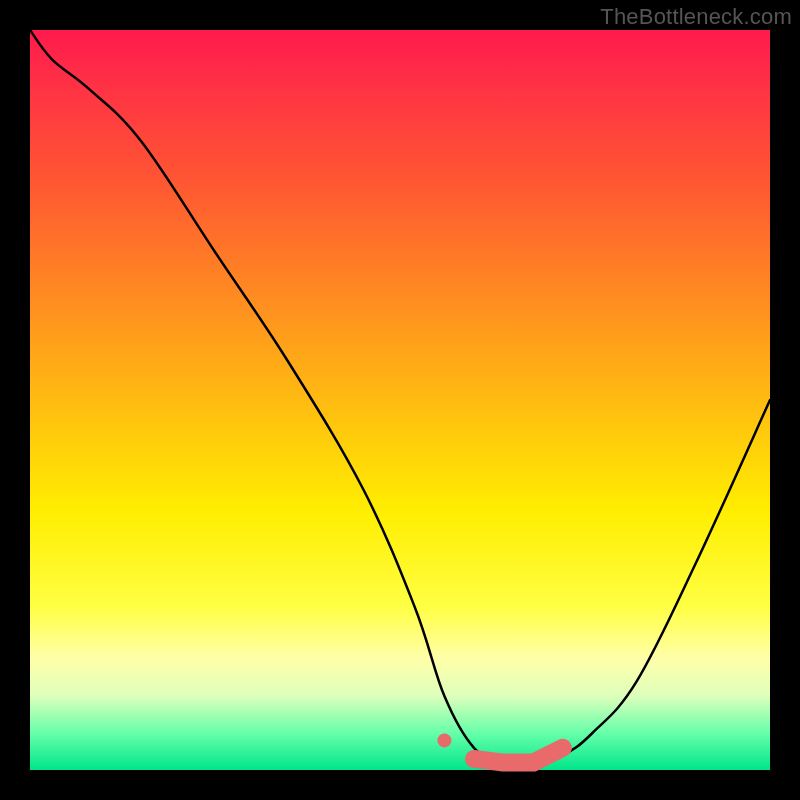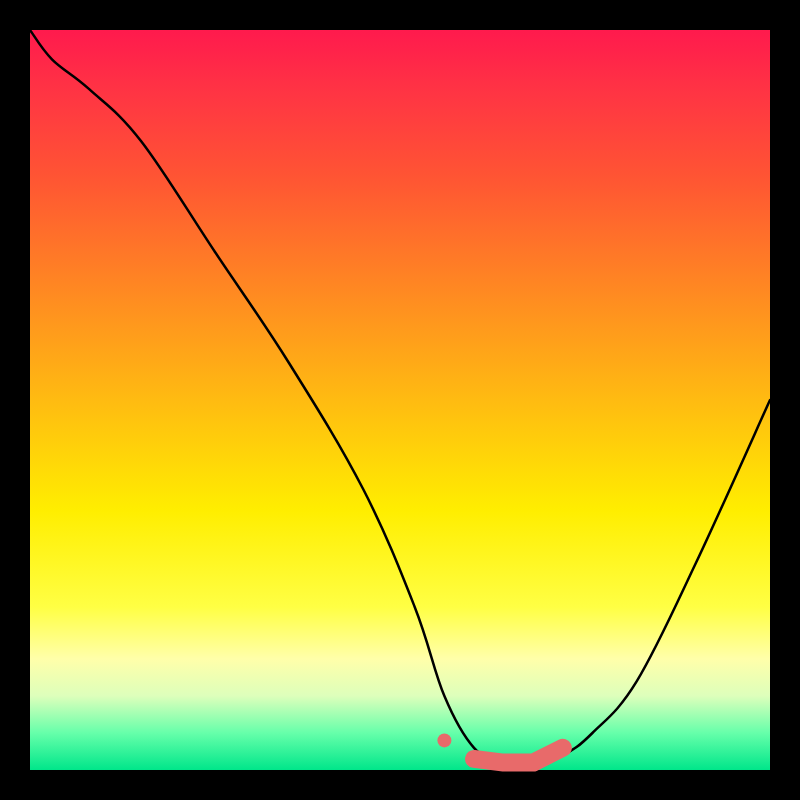--- a/index.html
+++ b/index.html
@@ -61,13 +61,14 @@
 <div class="container">
   <div class="plot-area">
     <svg class="curve" viewBox="0 0 740 740" preserveAspectRatio="none">
       <path id="curve-path" fill="none" stroke="#000000" stroke-width="2.5" stroke-linecap="round" d="M 0 0 C 3.9959999999999996 5.328000000000004, 11.543999999999999 18.944000000000035, 22.2 29.600000000000023 C 32.856 40.256000000000014, 43.21600000000001 44.54799999999994, 59.2 59.19999999999993 C 75.184 73.85199999999993, 88.356 81.69599999999998, 111 111 C 133.644 140.304, 158.36 182.04000000000002, 185 222 C 211.64 261.96, 232.36 290.3759999999999, 259 332.99999999999994 C 285.64 375.62399999999997, 310.356 414.844, 333 458.8 C 355.644 502.75600000000003, 370.148 539.904, 384.8 577.2 C 399.452 614.4960000000001, 403.744 640.692, 414.40000000000003 666 C 425.05600000000004 691.308, 433.344 705.8119999999999, 444 717.8 C 454.656 729.788, 462.944 729.936, 473.6 732.6 C 484.25600000000003 735.264, 492.54400000000004 733.932, 503.20000000000005 732.6 C 513.856 731.268, 522.144 730.528, 532.8 725.2 C 543.4559999999999 719.8720000000001, 549.0799999999999 716.32, 562.4 703 C 575.72 689.68, 588.1519999999999 681.836, 606.8 651.2 C 625.448 620.5640000000001, 642.024 583.4159999999999, 666 532.8 C 689.976 482.18399999999997, 726.68 399.304, 740 370"></path>
       <g id="markers">
           <circle cx="414.40000000000003" cy="710.4" r="7" fill="#e86a6a"></circle>
           <path d="M 444 728.9 L 473.6 732.6 L 503.20000000000005 732.6 L 532.8 717.8" fill="none" stroke="#e86a6a" stroke-width="18" stroke-linecap="round" stroke-linejoin="round"></path>
         </g>
     </svg>
   </div>
+  <div class="watermark">TheBottleneck.com</div>
 </div>
 
 </body></html>

